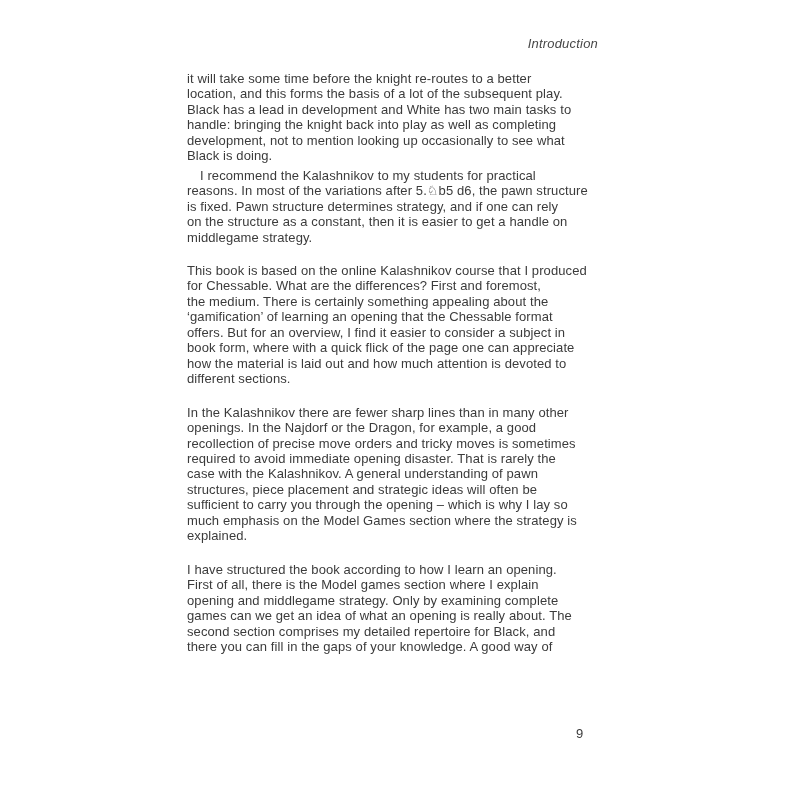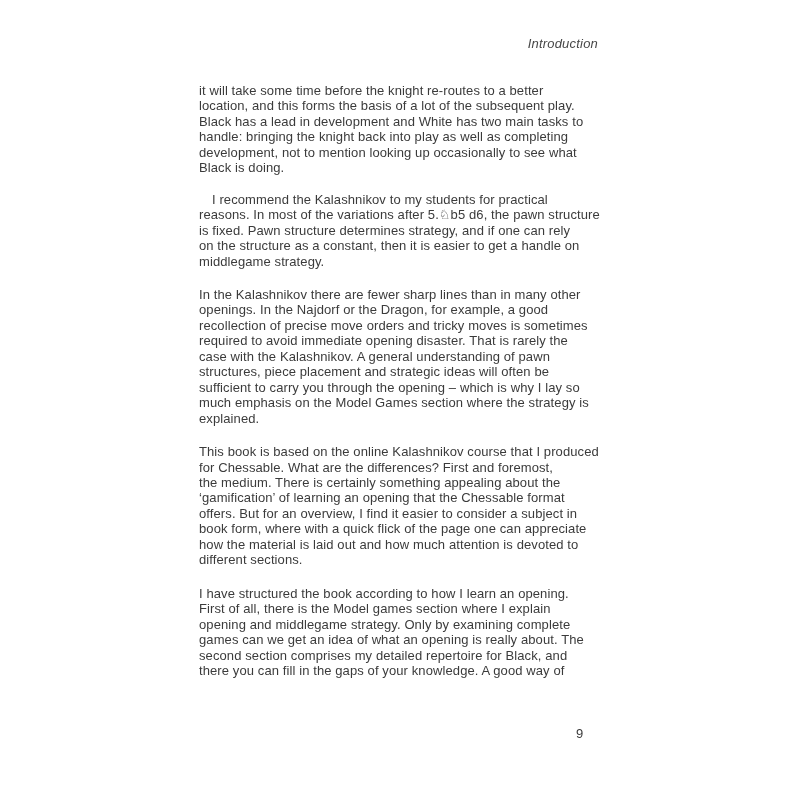--- a/index.html
+++ b/index.html
@@ -33,21 +33,21 @@
     position: absolute;
     top: 67px;
     left: 183px;
     width: 440px;
     font-size: 13px;
     line-height: 15.45px;
     letter-spacing: 0.1px;
     color: #3b3b3b;
   }
   .body-text p {
-    margin: 16px;
+    margin: 4px;
     white-space: pre-line;
   }
   .body-text p.indent {
     text-indent: 13px;
   }
   .body-text p.gap {
     margin-top: 18px;
   }
   .page-number {
     position: absolute;
@@ -69,37 +69,37 @@
 location, and this forms the basis of a lot of the subsequent play.
 Black has a lead in development and White has two main tasks to
 handle: bringing the knight back into play as well as completing
 development, not to mention looking up occasionally to see what
 Black is doing.</p>
     <p class="indent">I recommend the Kalashnikov to my students for practical
 reasons. In most of the variations after 5.♘b5 d6, the pawn structure
 is fixed. Pawn structure determines strategy, and if one can rely
 on the structure as a constant, then it is easier to get a handle on
 middlegame strategy.</p>
+    <p class="gap">This book is based on the online Kalashnikov course that I produced
+for Chessable. What are the differences? First and foremost,
+the medium. There is certainly something appealing about the
+‘gamification’ of learning an opening that the Chessable format
+offers. But for an overview, I find it easier to consider a subject in
+book form, where with a quick flick of the page one can appreciate
+how the material is laid out and how much attention is devoted to
+different sections.</p>
     <p class="gap">In the Kalashnikov there are fewer sharp lines than in many other
 openings. In the Najdorf or the Dragon, for example, a good
 recollection of precise move orders and tricky moves is sometimes
 required to avoid immediate opening disaster. That is rarely the
 case with the Kalashnikov. A general understanding of pawn
 structures, piece placement and strategic ideas will often be
 sufficient to carry you through the opening – which is why I lay so
 much emphasis on the Model Games section where the strategy is
 explained.</p>
-    <p class="gap">This book is based on the online Kalashnikov course that I produced
-for Chessable. What are the differences? First and foremost,
-the medium. There is certainly something appealing about the
-‘gamification’ of learning an opening that the Chessable format
-offers. But for an overview, I find it easier to consider a subject in
-book form, where with a quick flick of the page one can appreciate
-how the material is laid out and how much attention is devoted to
-different sections.</p>
     <p class="gap">I have structured the book according to how I learn an opening.
 First of all, there is the Model games section where I explain
 opening and middlegame strategy. Only by examining complete
 games can we get an idea of what an opening is really about. The
 second section comprises my detailed repertoire for Black, and
 there you can fill in the gaps of your knowledge. A good way of</p>
   </div>
 
   <div class="page-number">9</div>
 

